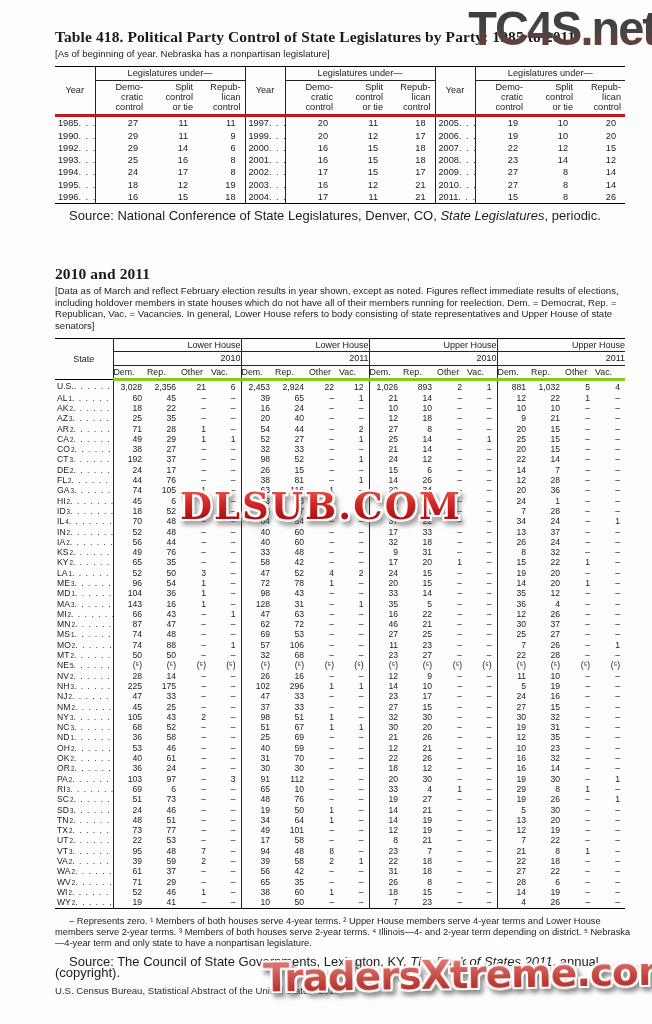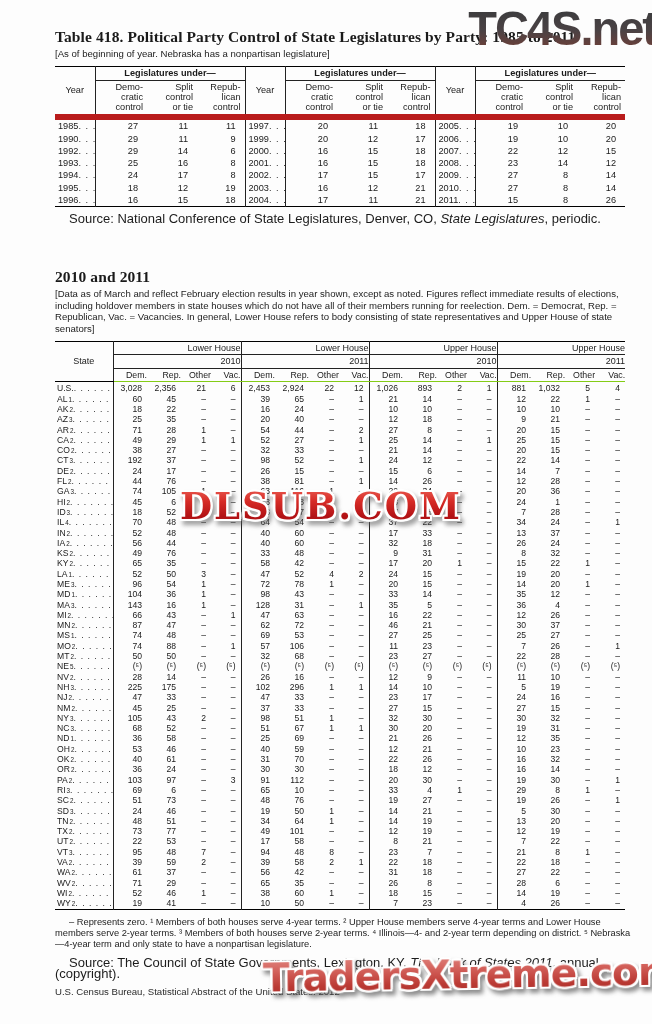--- a/index.html
+++ b/index.html
@@ -23,34 +23,34 @@
   .footnotes{
     font-size:9.3px; line-height:11.4px; margin:7px 0 0 0; text-indent:14px; color:#1c1c1c; width:578px;
   }
   
   table{border-collapse:collapse; table-layout:fixed; width:570px;
         border-top:1.5px solid #000; border-bottom:1.5px solid #000;}
   th,td{padding:0; font-weight:normal; overflow:hidden; white-space:nowrap;}
   
   #t418{font-size:9.2px; line-height:12.3px; margin-top:2px;}
   #t418 thead th{font-size:9.2px;}
-  #t418 th.grp{border-bottom:1px solid #222; text-align:center; height:13px;font-weight:bold;}
+  #t418 th.grp{border-bottom:1px solid #222; text-align:center; height:13px;}
   #t418 th.cyear{border-left:1px solid #222; border-right:1px solid #222; text-align:center; vertical-align:middle;}
   #t418 th.cyear.first{border-left:none;}
   #t418 th.sub{white-space:pre-line; text-align:right; padding:1px 4px 2px 0; vertical-align:bottom; line-height:10.2px;}
-  #t418 thead tr.r2 th, #t418 thead th.cyear{border-bottom:6px solid #b91c1c;}
+  #t418 thead tr.r2 th, #t418 thead th.cyear{border-bottom:3px solid #b91c1c;}
   #t418 td{height:12.3px;}
   #t418 td.num{text-align:right; padding-right:9px;}
   #t418 td.ylbl{border-left:1px solid #222; border-right:1px solid #222; padding-left:3px;}
   #t418 td.ylbl.first{border-left:none;}
   
   #t419{font-size:8.6px; line-height:10.3px; margin-top:3px;}
   #t419 th.state{vertical-align:middle; text-align:center; border-bottom:1px solid #000; font-size:9px;}
   #t419 th.grp,#t419 th.yrh{border-bottom:1px solid #222; text-align:right; height:12.5px; font-size:9px;}
-  #t419 th.sub{text-align:right; height:12.5px; border-bottom:1px solid #84cc16; font-size:8.8px;}
+  #t419 th.sub{text-align:left; height:12.5px; border-bottom:3px solid #84cc16; font-size:8.8px;}
   #t419 .gl{border-left:1px solid #222;}
   #t419 td{height:10.3px;}
   #t419 td.num{text-align:right; padding-right:5px;}
   #t419 tr.us{font-weight:bold;margin-top:12px;}
   #t419 tr.us td{height:11.5px;}
   td.lbl{padding-left:2px;}
   .lblwrap{display:flex; align-items:baseline; overflow:hidden;}
   .lblwrap .dots{flex:1; overflow:hidden; white-space:nowrap; color:#2a2a2a; letter-spacing:1px;}
   sup.fn{font-size:6.3px; vertical-align:4px; line-height:0; margin-left:1px;}
   

